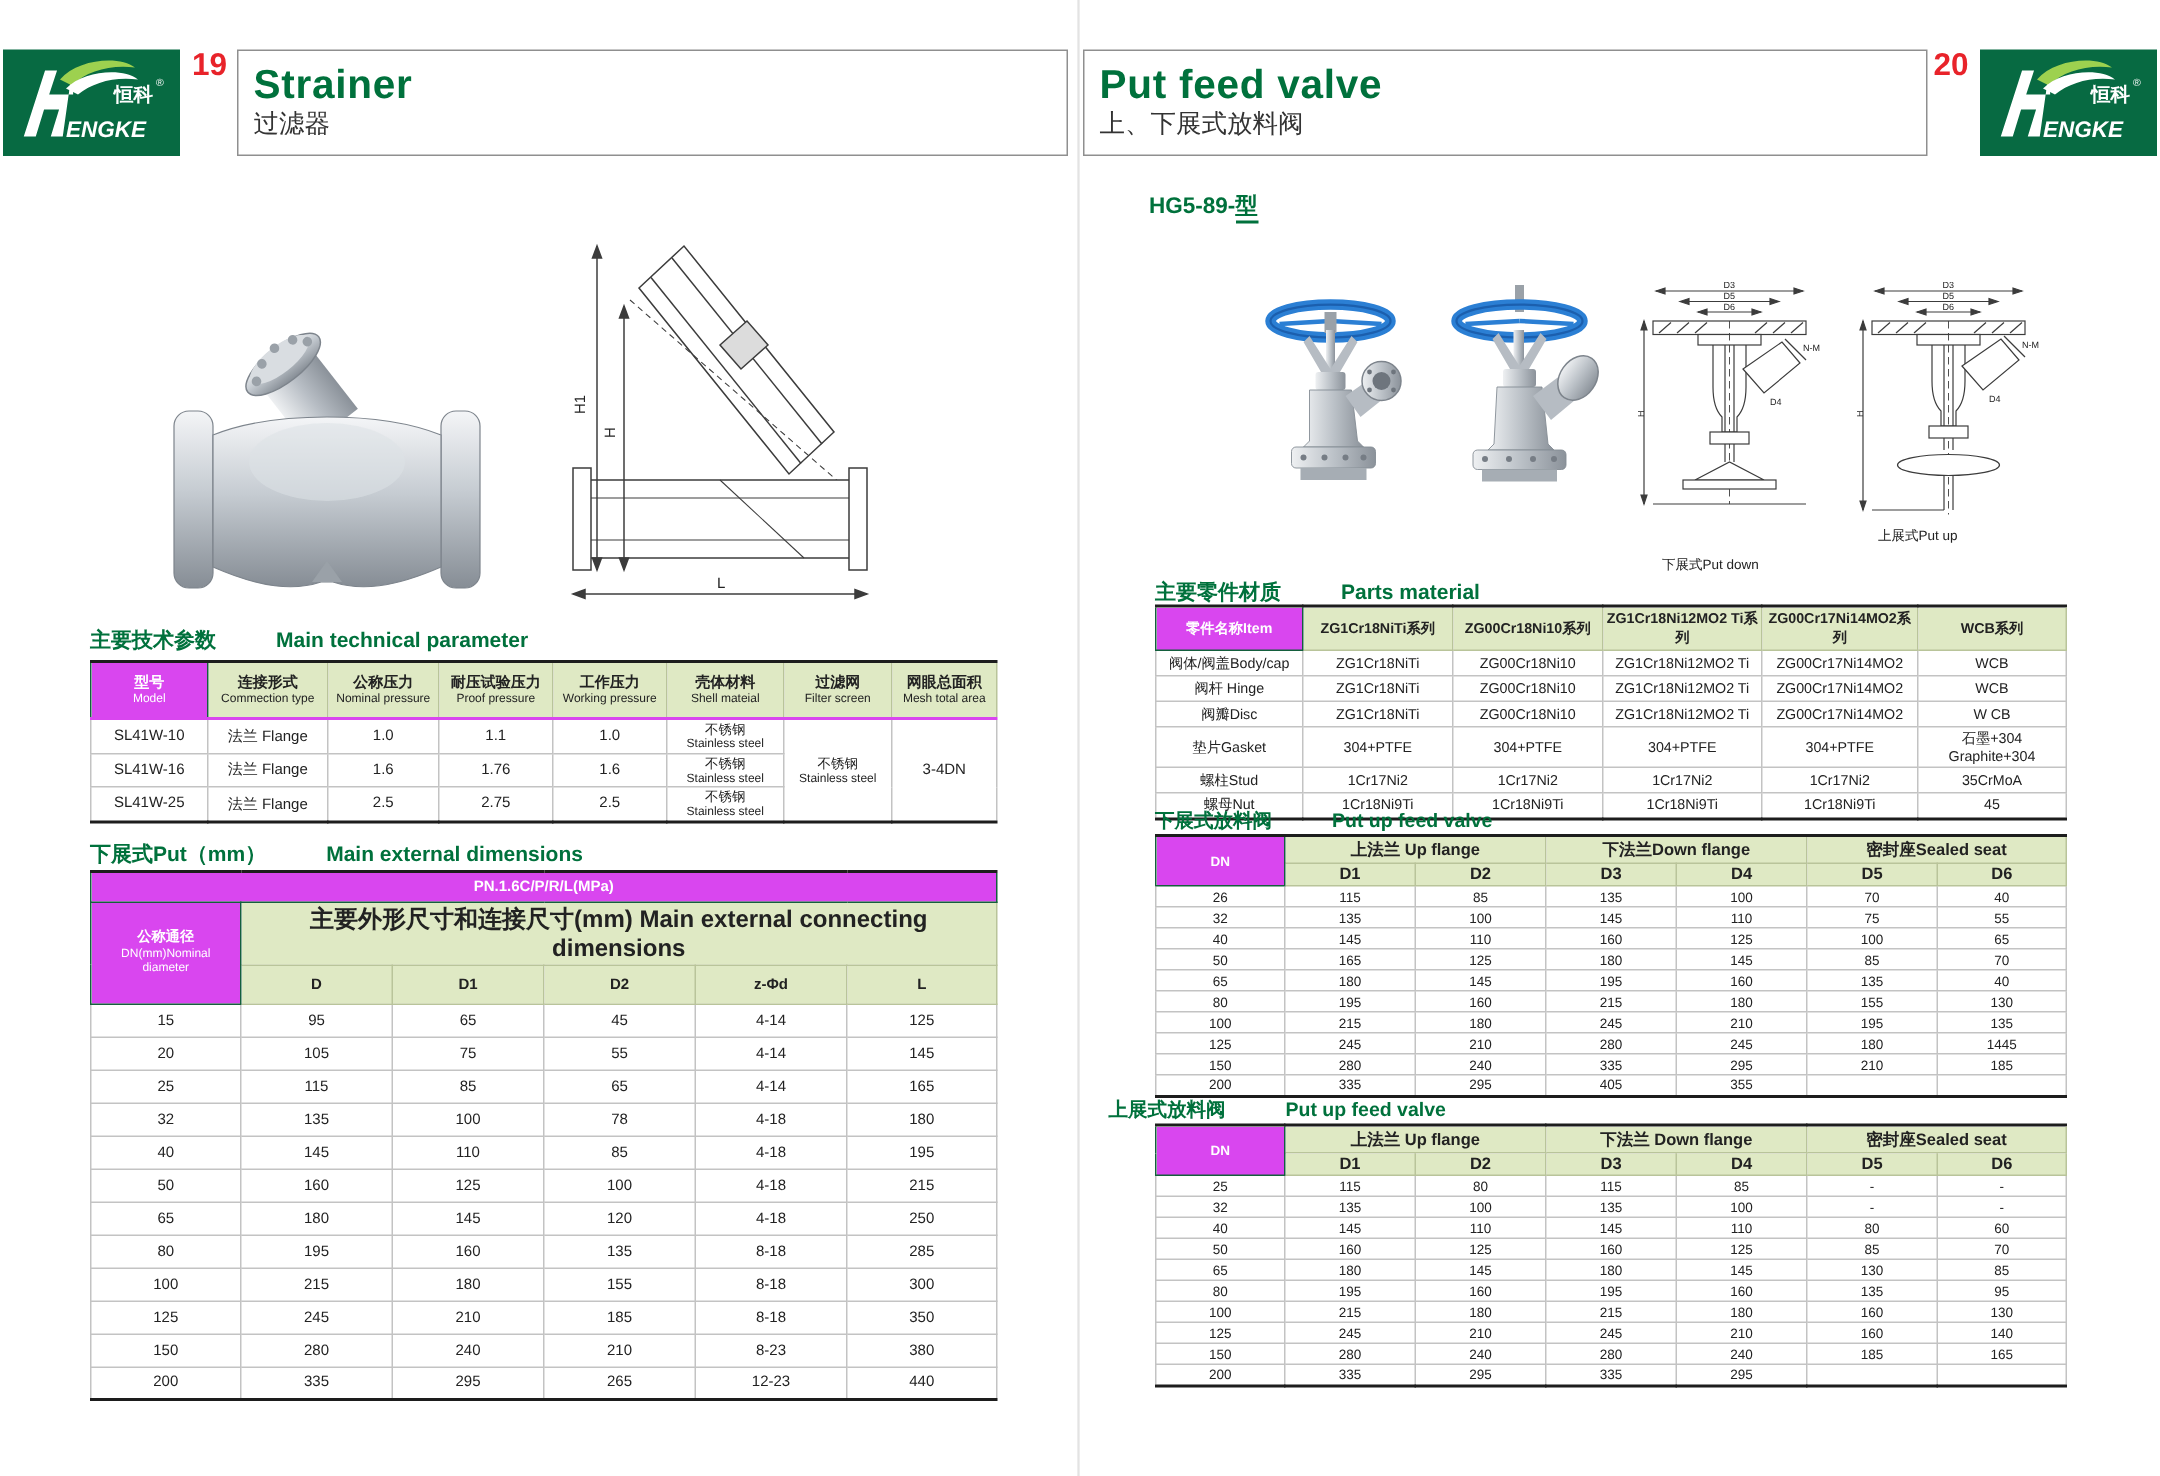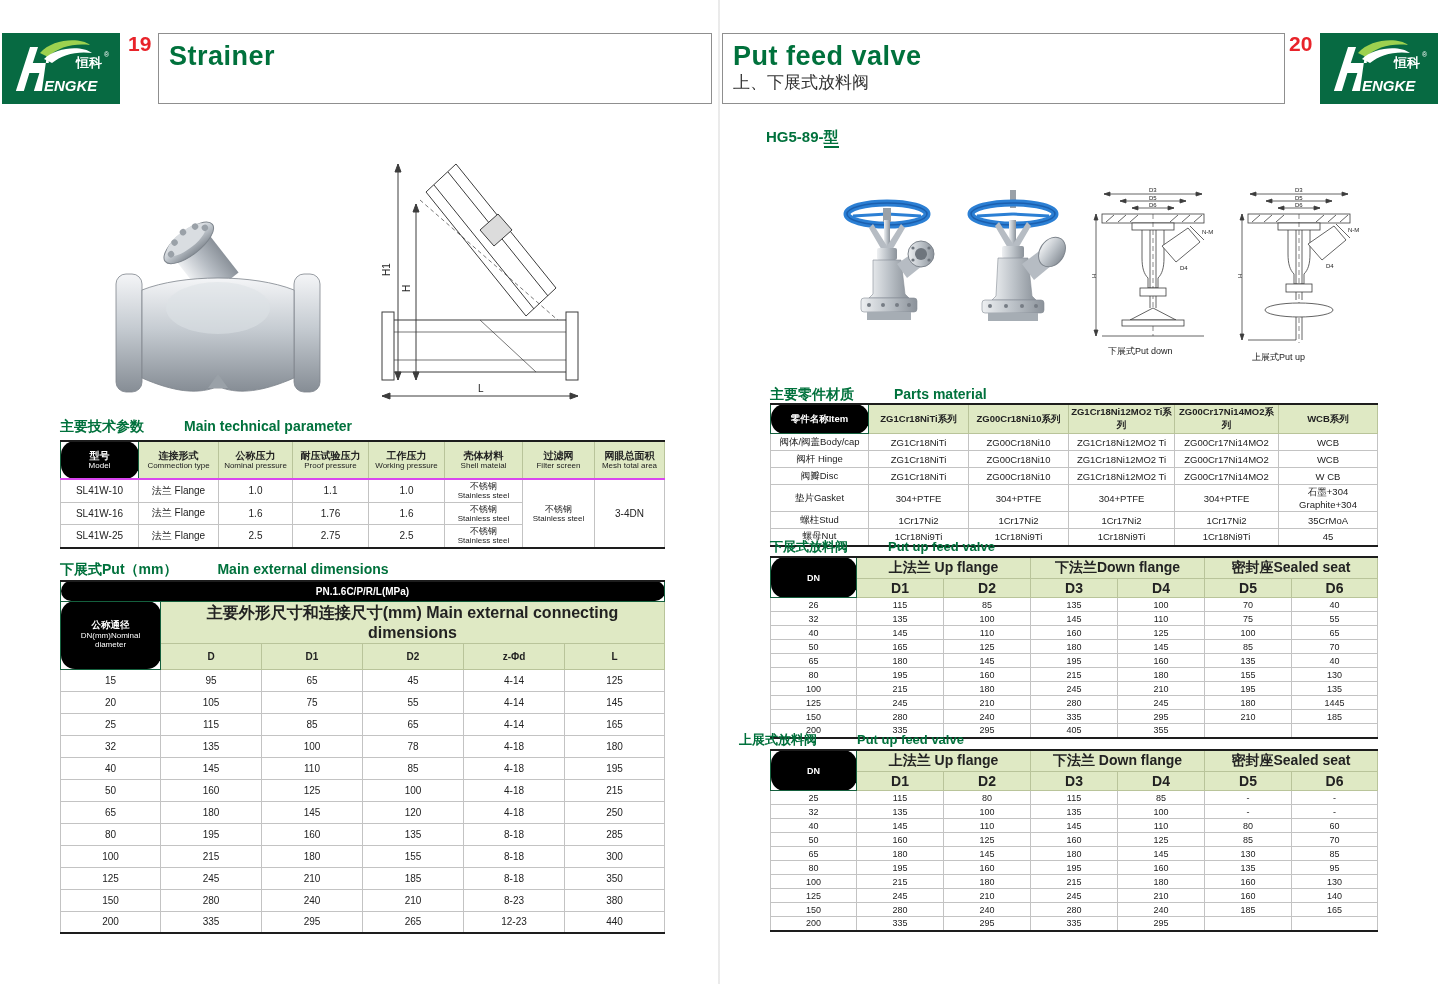--- a/index.html
+++ b/index.html
@@ -20,41 +20,41 @@
   
   .sec-title{position:absolute;font-weight:bold;color:#00713c;font-size:14px;white-space:nowrap;}
   .sec-title .en{margin-left:6px;padding-left:34px;}
   .model-label{position:absolute;left:766px;top:128px;font-size:15px;font-weight:bold;color:#00713c;}
   .model-label .suffix{border-bottom:2px solid #00713c;padding-bottom:1px;}
 
   
   table.tbl{position:absolute;border-collapse:collapse;table-layout:fixed;background:#fff;
             border-top:2px solid #1d1d1d;border-bottom:2px solid #1d1d1d;}
   table.tbl th,table.tbl td{border:1px solid #c3c3c3;text-align:center;vertical-align:middle;padding:1px 2px;overflow:hidden;}
-  table.tbl th.dg{background:#000000;color:#fff;border-color:#145f3d;border-radius:14px;}
+  table.tbl th.dg{background:#d946ef;color:#fff;border-color:#145f3d;}
   table.tbl th.lg{background:#dfe9c4;color:#222;font-weight:bold;border-color:#b9c49a;}
   .zh-en{display:block;line-height:1.15;}
   .zh-en .l1{display:block;font-size:10px;font-weight:bold;}
   .zh-en .l2{display:block;font-size:8px;font-weight:normal;}
   table.tech{left:60px;top:440px;width:605px;font-size:10px;}
   table.tech thead tr{height:38px;}
   table.tech thead{border-bottom:2px solid #d946ef;}
   table.tech tbody tr{height:22px;}
   table.dims{left:60px;top:580px;width:605px;font-size:10px;}
   table.dims tbody tr{height:22px;}
   table.dims tbody td{font-size:10px;}
   .pn-row{height:20px;font-size:10px;font-weight:bold;}
   table.parts{left:770px;top:403px;width:608px;font-size:9.5px;}
   table.parts thead tr{height:19px;}
   table.parts tbody tr{height:17px;}
   table.parts th.lg{font-size:9.5px;}
   table.rt{width:608px;left:770px;font-size:9px;}
   table.rt thead tr{height:15px;}
   table.rt tbody tr{height:14px;}
-  table.rt th.lg{font-size:14px;}
+  table.rt th.lg{font-size:11px;}
   table.rt th.dg{font-size:9px;margin-left:16px;}
   #tbl-down{top:556px;} #tbl-up{top:749px;}
 
   .caption{position:absolute;font-size:9px;color:#222;white-space:nowrap;}
 
   svg text{font-family:"Liberation Sans","DejaVu Sans",sans-serif;}
 </style>
 </head>
 <body>
 
@@ -67,20 +67,21 @@
       <path d="M38 20 C50 6 78 4 88 12 C72 10 56 14 46 24 Z" fill="#9dd14f"></path>
       <path d="M42 26 C54 14 80 12 90 20 C74 18 60 22 50 30 Z" fill="#ffffff"></path>
       <text x="74" y="34" font-size="13" font-weight="bold" fill="#ffffff">恒科</text>
       <text x="102" y="24" font-size="7" fill="#ffffff">®</text>
       <text x="42" y="58" font-size="15" font-weight="bold" font-style="italic" fill="#ffffff">ENGKE</text>
     </svg>
   </div>
   <div class="pagenum pn-left">19</div>
   <div class="titlebox tb-left">
     <div class="title-en">Strainer</div>
+    <div class="title-zh">过滤器</div>
   </div>
   <div class="titlebox tb-right">
     <div class="title-en">Put feed valve</div>
     <div class="title-zh">上、下展式放料阀</div>
   </div>
   <div class="pagenum pn-right">20</div>
   <div class="logo-box logo-right">
     <svg width="118" height="71" viewBox="0 0 118 71">
       <path d="M14 58 L22 14 L30 14 L27 30 L43 30 L40 14 L40 58 L32 58 L35 40 L25 40 L22 58 Z" fill="#ffffff" transform="skewX(-8) translate(8,0)"></path>
       <path d="M38 20 C50 6 78 4 88 12 C72 10 56 14 46 24 Z" fill="#9dd14f"></path>
@@ -498,21 +499,21 @@
         <polygon points="4,148 2,142 6,142" fill="#3c3c3c"></polygon>
       <line x1="10" y1="148" x2="112" y2="148"></line>
     </g>
     <text x="57" y="4" font-size="6" fill="#222">D3</text>
     <text x="57" y="11.5" font-size="6" fill="#222">D5</text>
     <text x="57" y="18.5" font-size="6" fill="#222">D6</text>
     <text x="110" y="46" font-size="6" fill="#222">N-M</text>
     <text x="88" y="82" font-size="6" fill="#222">D4</text>
     <text x="0" y="90" font-size="6" fill="#222" transform="rotate(-90 2 88)">H</text>
   </svg>
-  <div class="caption" style="left:1108px;top:345px;">下展式Put down</div>
+  <div class="caption" style="left:1108px;top:370px;">下展式Put down</div>
 
   <svg style="position:absolute;left:1238px;top:188px;" width="122" height="160" viewBox="0 0 122 160">
     <g stroke="#3c3c3c" stroke-width="0.8" fill="none">
       <line x1="12" y1="6" x2="110" y2="6"></line>
         <polygon points="12,6 18,4 18,8" fill="#3c3c3c"></polygon>
         <polygon points="110,6 104,4 104,8" fill="#3c3c3c"></polygon>
       <line x1="28" y1="13" x2="94" y2="13"></line>
         <polygon points="28,13 34,11 34,15" fill="#3c3c3c"></polygon>
         <polygon points="94,13 88,11 88,15" fill="#3c3c3c"></polygon>
       <line x1="40" y1="20" x2="82" y2="20"></line>

